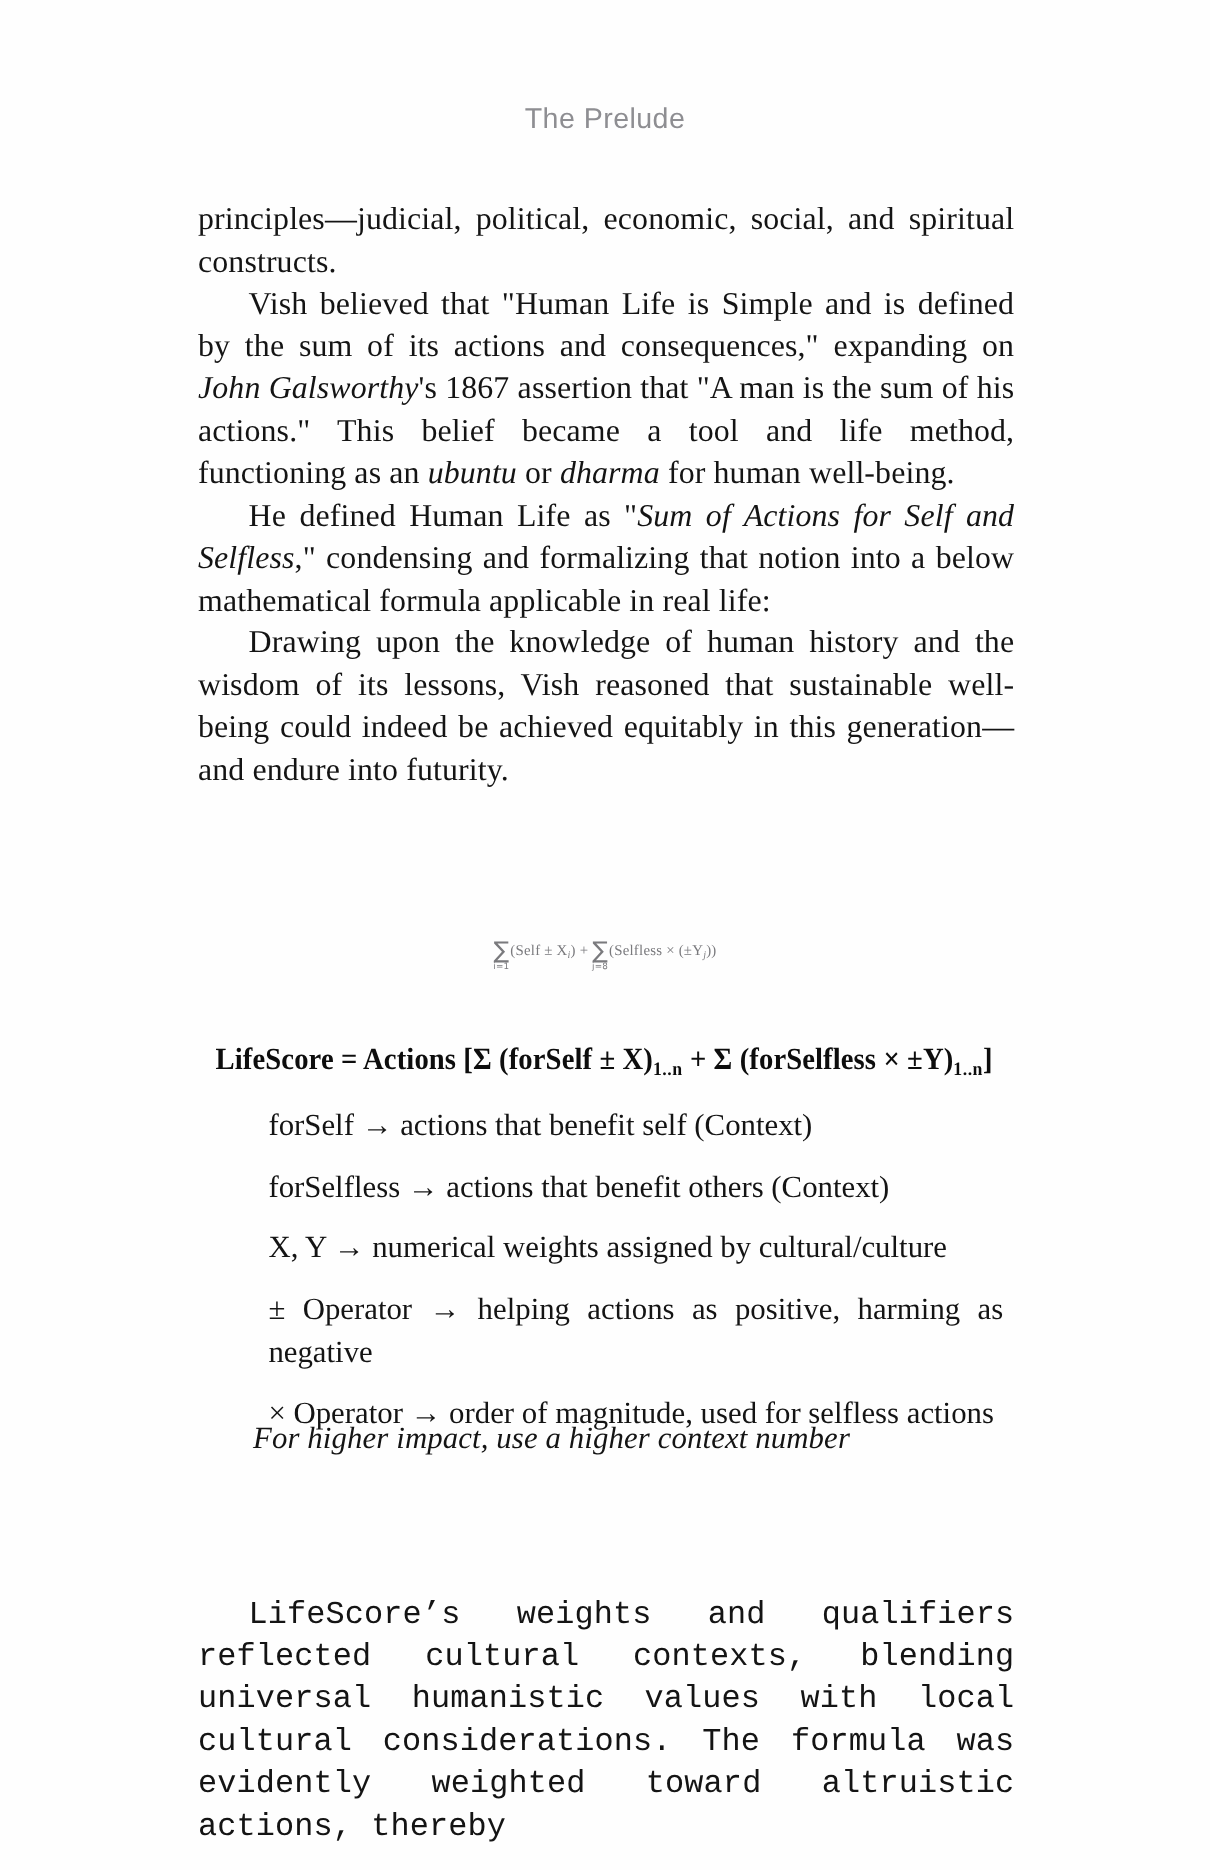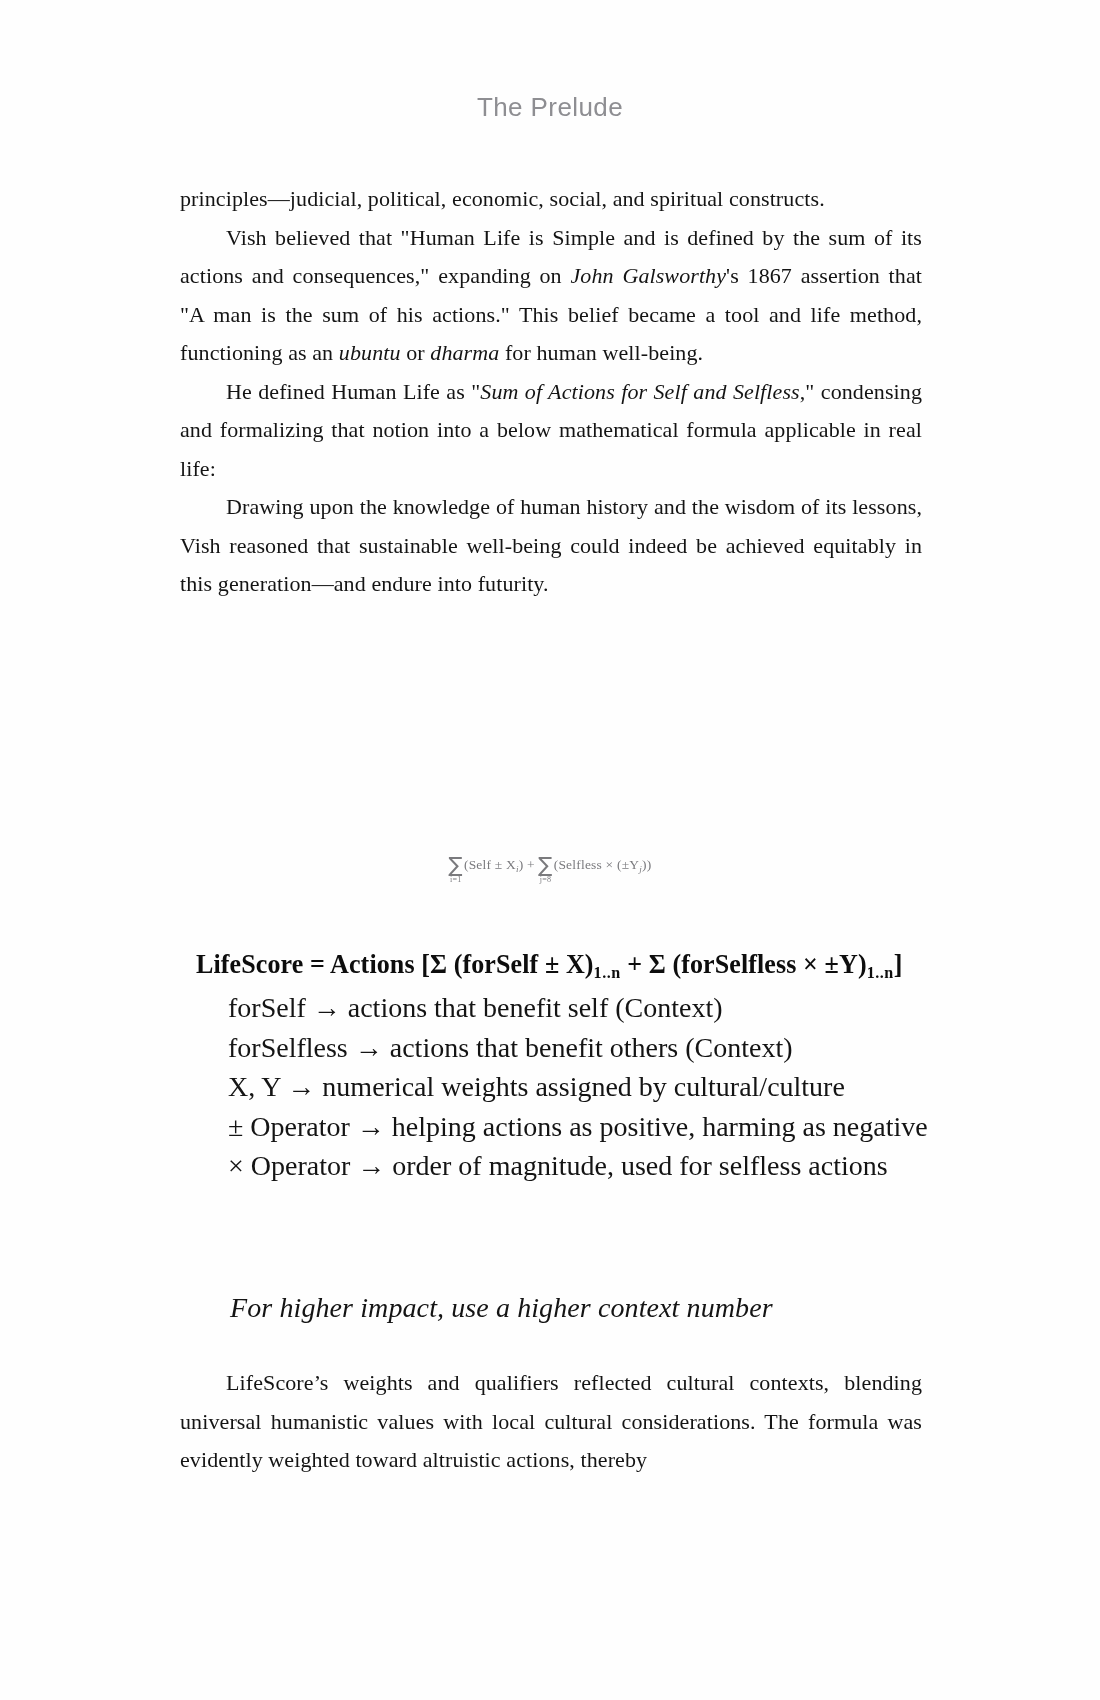--- a/index.html
+++ b/index.html
@@ -38,21 +38,21 @@
   
   .column {
     position: absolute;
     left: 180px;
     top: 180px;
     width: 742px;
   }
 
   p.body {
     margin: 0;
-    font-size: 22px;
+    font-size: 29px;
     line-height: 38.5px;
     text-align: justify;
     text-justify: inter-word;
     letter-spacing: 0.1px;
     color: #141414;
     -webkit-hyphens: none;
     hyphens: none;
   }
   p.body.indent { text-indent: 46px; }
 
@@ -85,21 +85,20 @@
     margin-right: 1px;
     font-family: "DejaVu Sans", sans-serif;
   }
   .siglim {
     position: absolute;
     left: 50%;
     transform: translateX(-50%);
     bottom: -10px;
     font-size: 8px;
     white-space: nowrap;
-    font-family: Liberation Serif, serif;
   }
   .mi { font-style: italic; }
   .sub { font-size: 0.68em; vertical-align: -0.28em; }
 
   
   .lifescore {
     position: absolute;
     left: 196px;
     top: 948px;
     width: 760px;
@@ -120,21 +119,21 @@
   }
 
   
   .defs {
     position: absolute;
     left: 228px;
     top: 988px;
     width: 700px;
   }
   .def-line {
-    margin: 0;
+    margin: 16px;
     font-size: 28px;
     line-height: 39.5px;
     color: #141414;
     text-align: left;
   }
   .def-line.just {
     text-align: justify;
     text-justify: inter-word;
   }
 
@@ -144,22 +143,23 @@
     top: 1292px;
     font-size: 28px;
     font-style: italic;
     color: #141414;
     letter-spacing: 0.1px;
   }
 
   .tail {
     position: absolute;
     left: 180px;
-    top: 1364px;
+    top: 1449px;
     width: 742px;
+    font-family: Liberation Mono, monospace;
   }
 
   
   .folio {
     position: absolute;
     left: 0;
     right: 0;
     top: 1444px;
     text-align: center;
     font-size: 25px;

